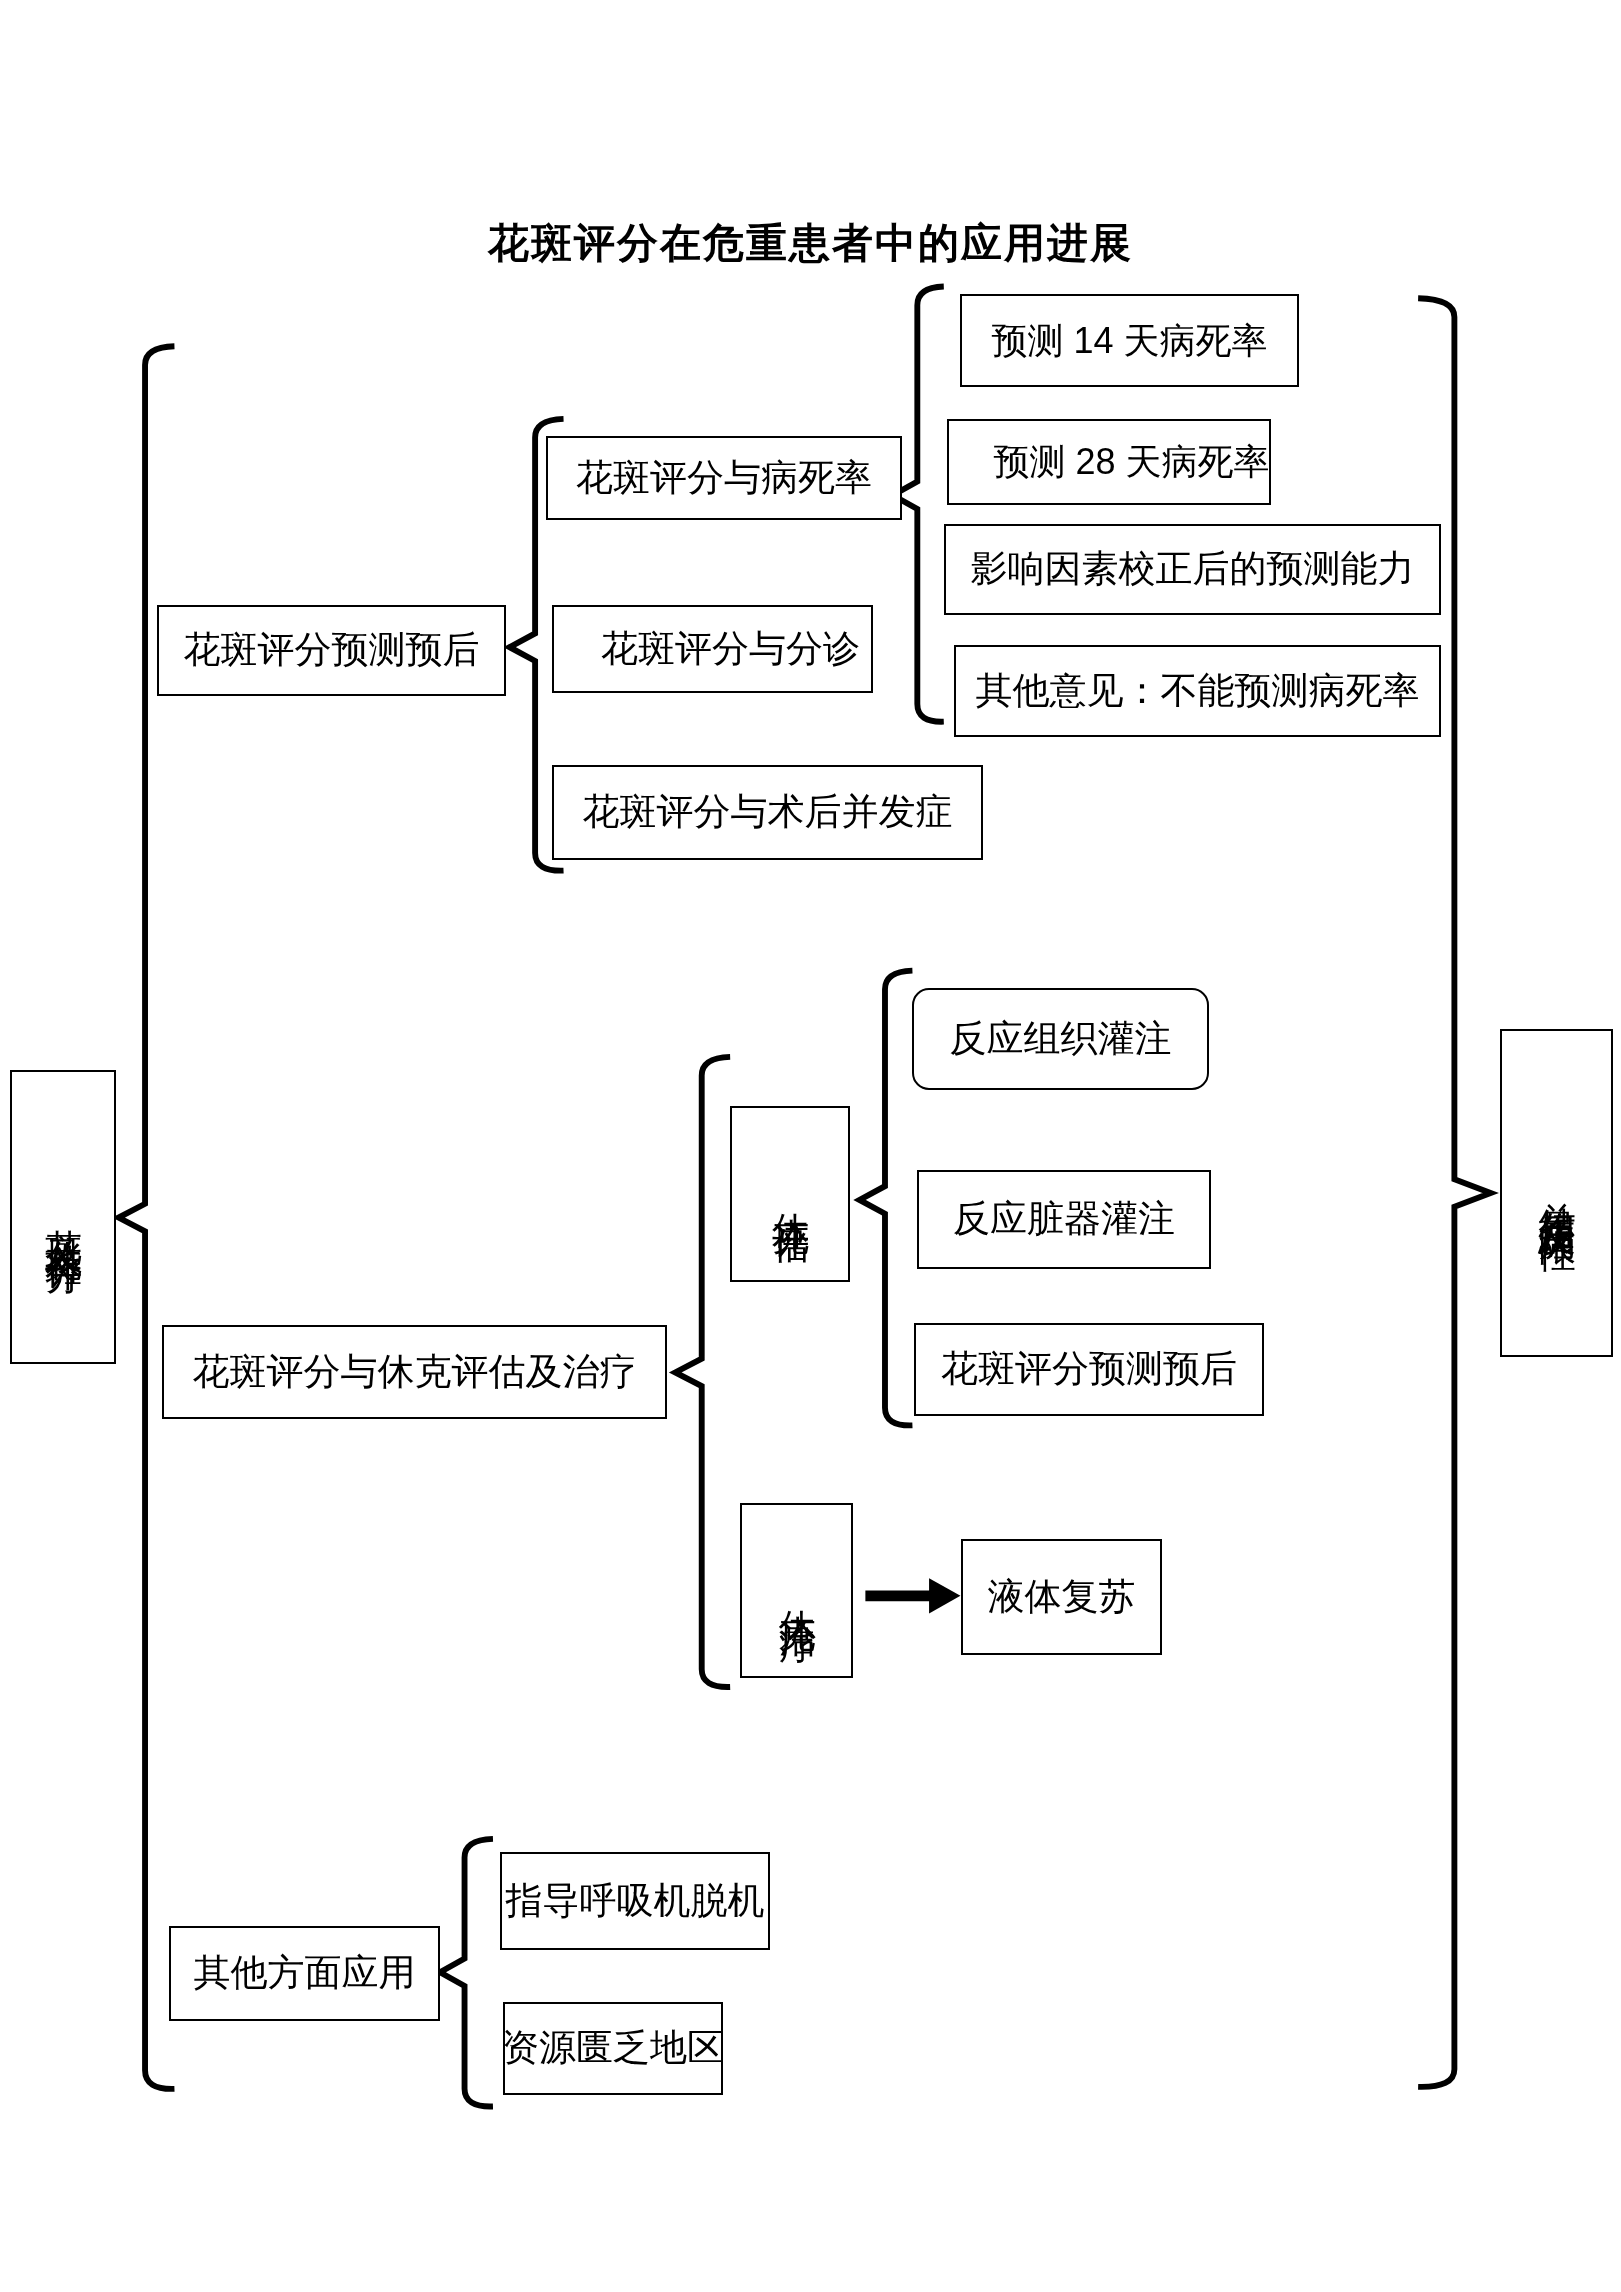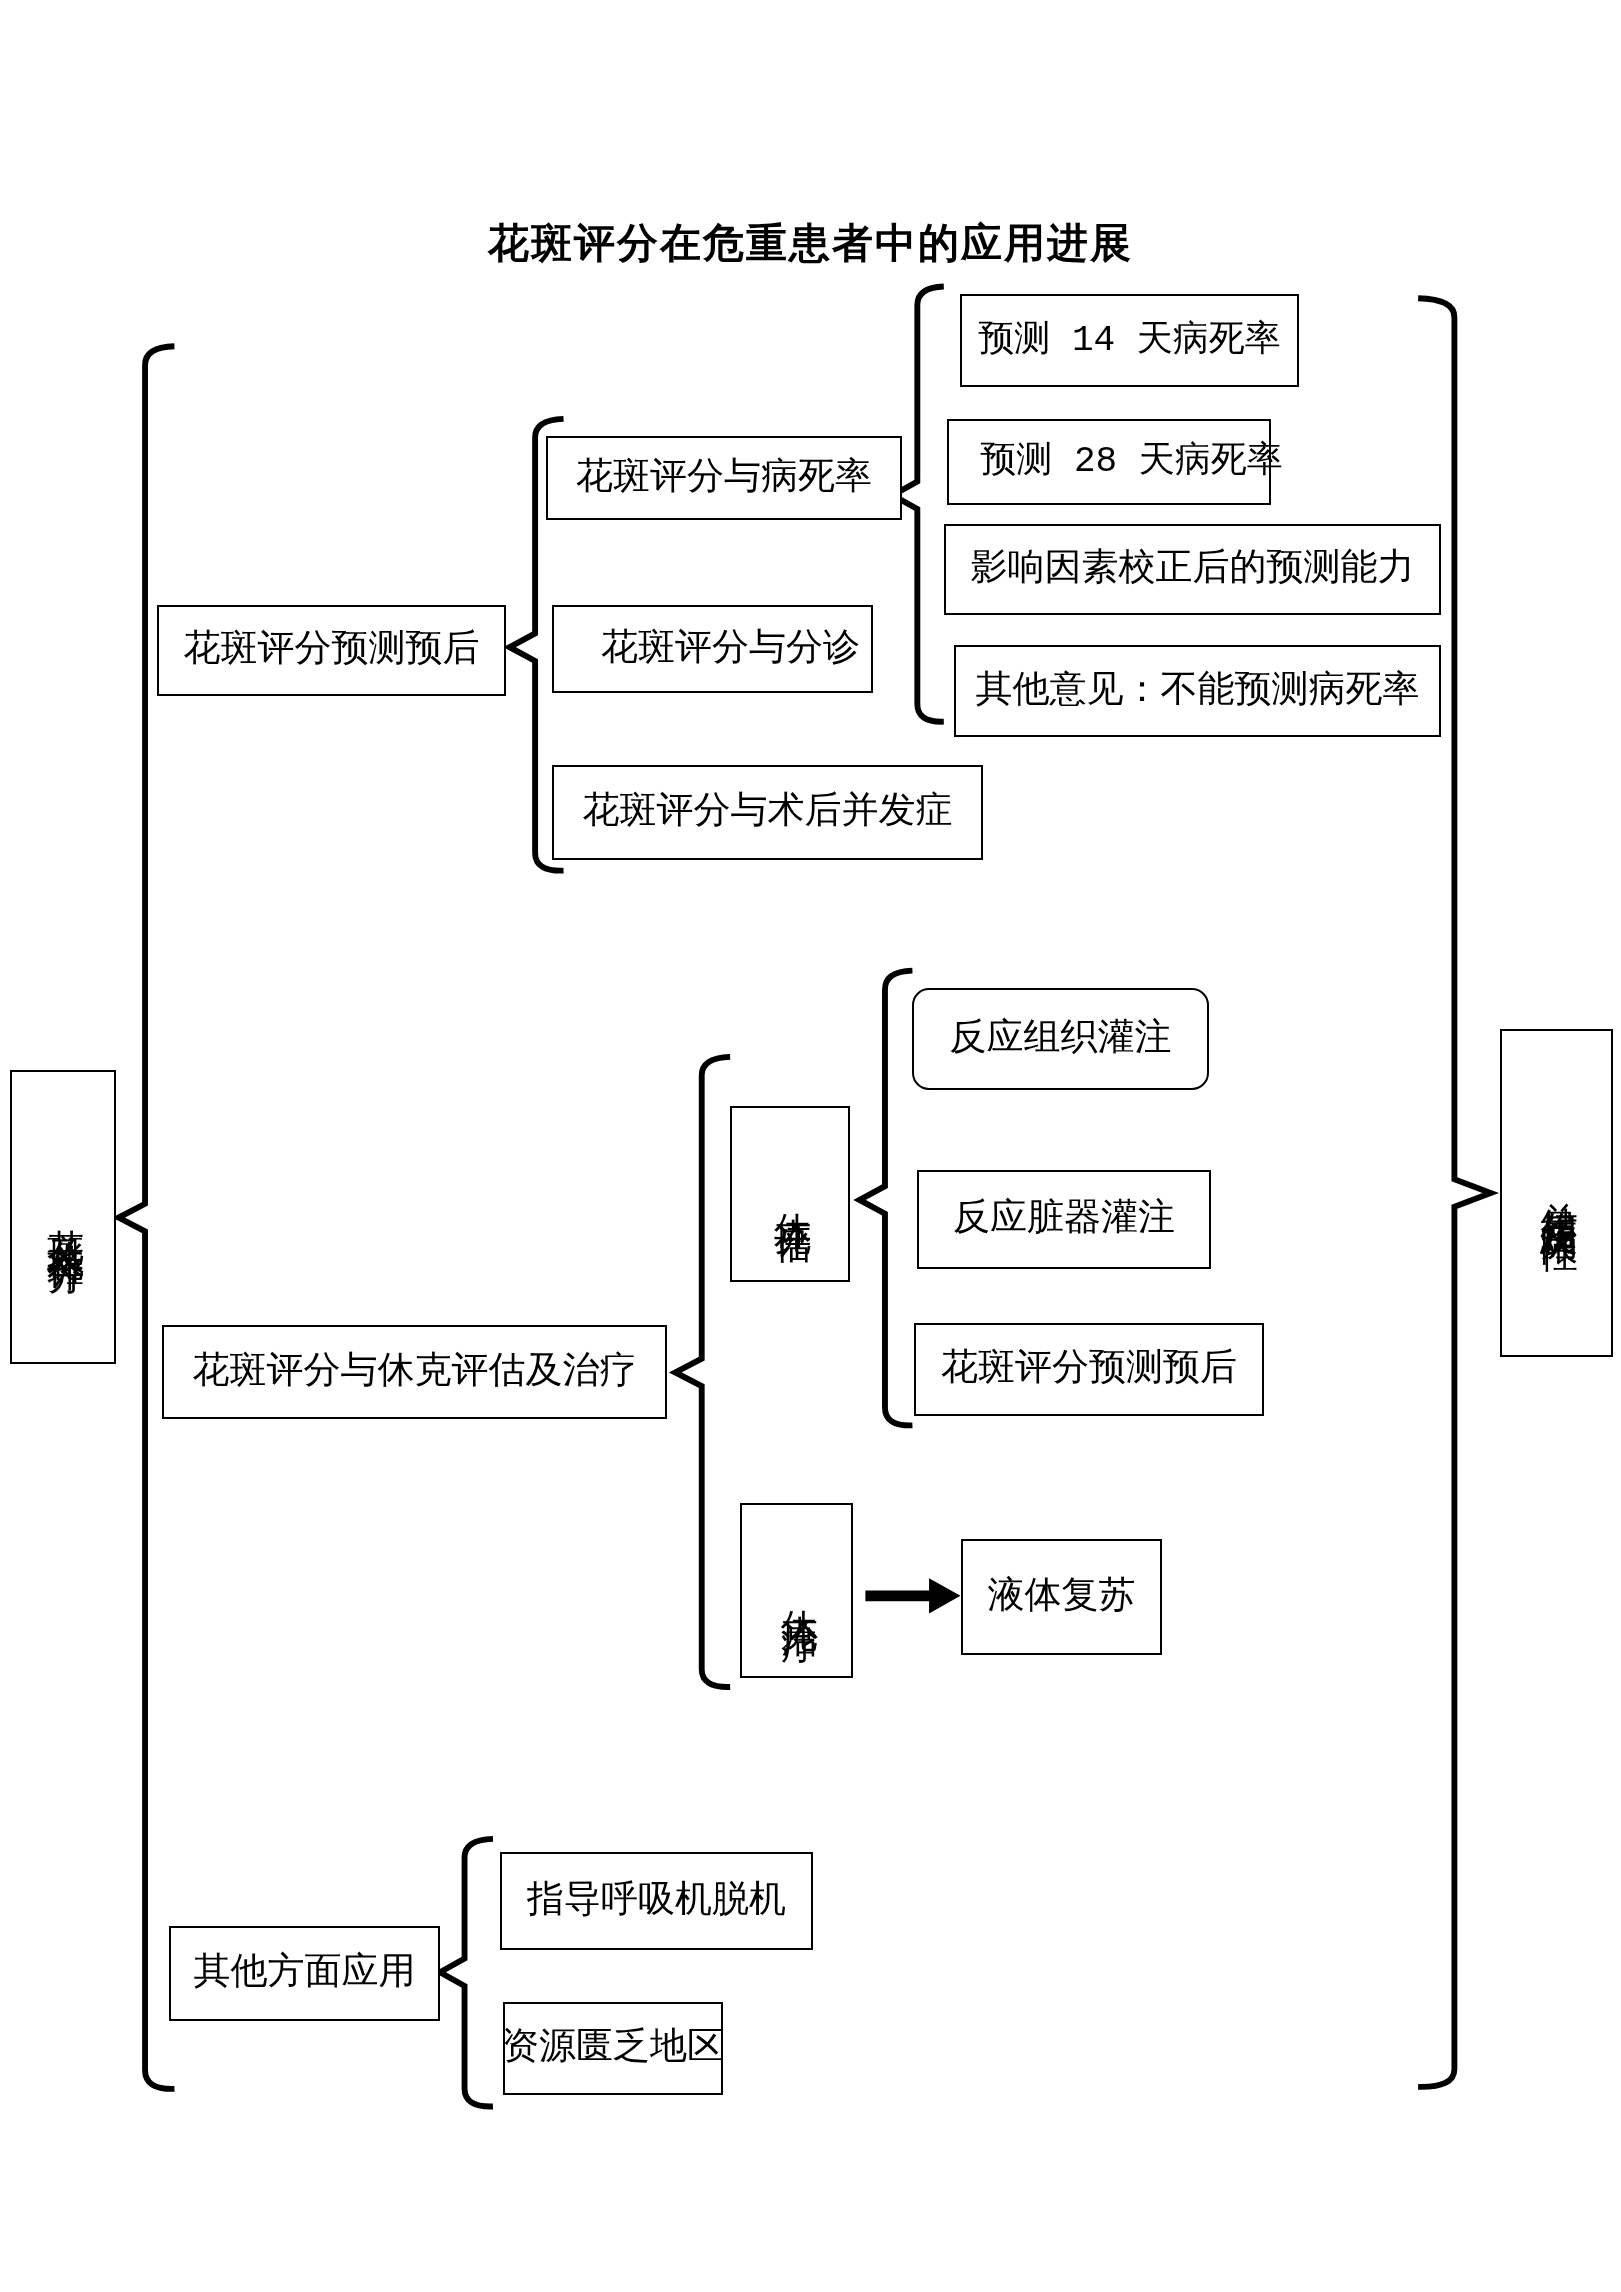--- a/index.html
+++ b/index.html
@@ -1,20 +1,20 @@
 <!DOCTYPE html>
 <html><head>
 <meta charset="utf-8">
 <style>
   html,body{margin:0;padding:0;background:#ffffff;}
   #stage{
     position:relative;
     width:1621px;height:2293px;
     background:#ffffff;
-    font-family:Liberation Mono, monospace;
+    font-family:Liberation Sans, sans-serif;
     color:#000;
     overflow:hidden;
   }
   #connectors{position:absolute;left:0;top:0;width:1621px;height:2293px;}
   .title{
     position:absolute;left:389px;top:216px;width:843px;
     text-align:center;font-size:41px;font-weight:bold;
     letter-spacing:2px;white-space:nowrap;
   }
   .node{
@@ -70,19 +70,19 @@
 
   <div class="node" style="left:162px;top:1325px;width:505px;height:94px;">花斑评分与休克评估及治疗</div>
   <div class="node vnode" style="left:730px;top:1106px;width:120px;height:176px;">休克评估</div>
   <div class="node" style="left:912px;top:988px;width:297px;height:102px;border-radius:17px;">反应组织灌注</div>
   <div class="node" style="left:917px;top:1170px;width:294px;height:99px;">反应脏器灌注</div>
   <div class="node" style="left:914px;top:1323px;width:350px;height:93px;">花斑评分预测预后</div>
   <div class="node vnode" style="left:740px;top:1503px;width:113px;height:175px;">休克治疗</div>
   <div class="node" style="left:961px;top:1539px;width:201px;height:116px;">液体复苏</div>
 
   <div class="node" style="left:169px;top:1926px;width:271px;height:95px;">其他方面应用</div>
-  <div class="node" style="left:500px;top:1852px;width:313px;height:98px;">指导呼吸机脱机</div>
+  <div class="node" style="left:500px;top:1852px;width:270px;height:98px;">指导呼吸机脱机</div>
   <div class="node" style="left:503px;top:2002px;width:220px;height:93px;">资源匮乏地区</div>
 
   <div class="node vnode" style="left:1500px;top:1029px;width:113px;height:328px;">总结作用及局限性</div>
 
 </div>
 
 
 </body></html>

